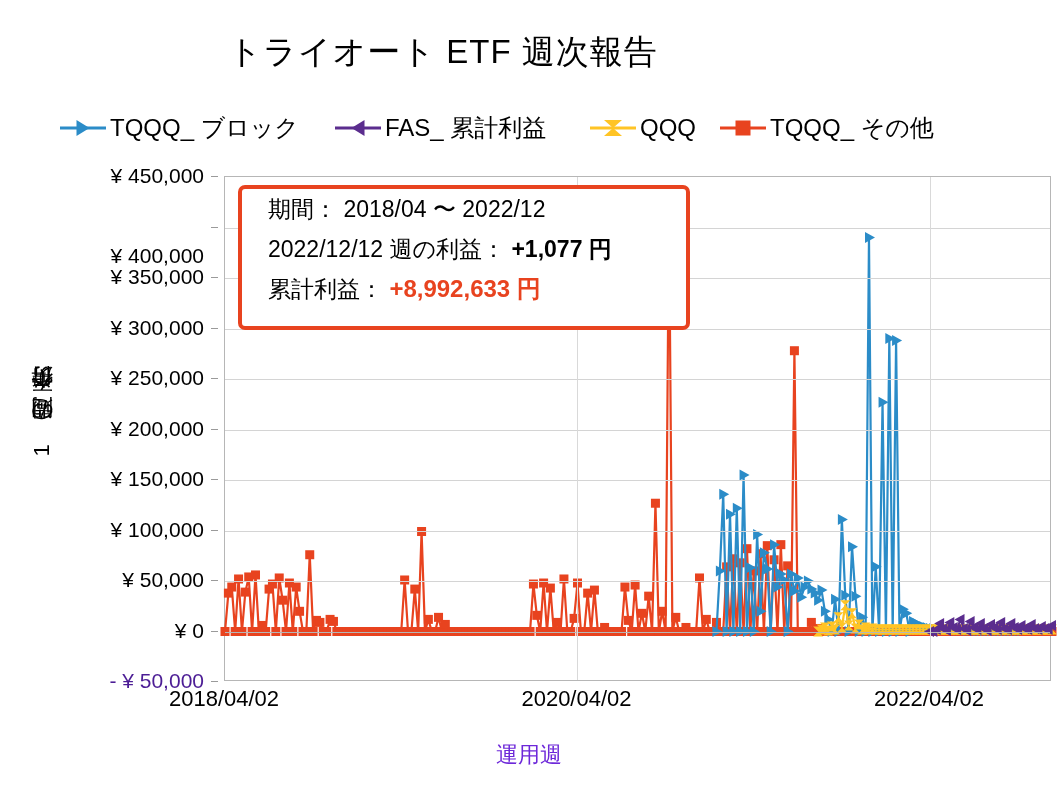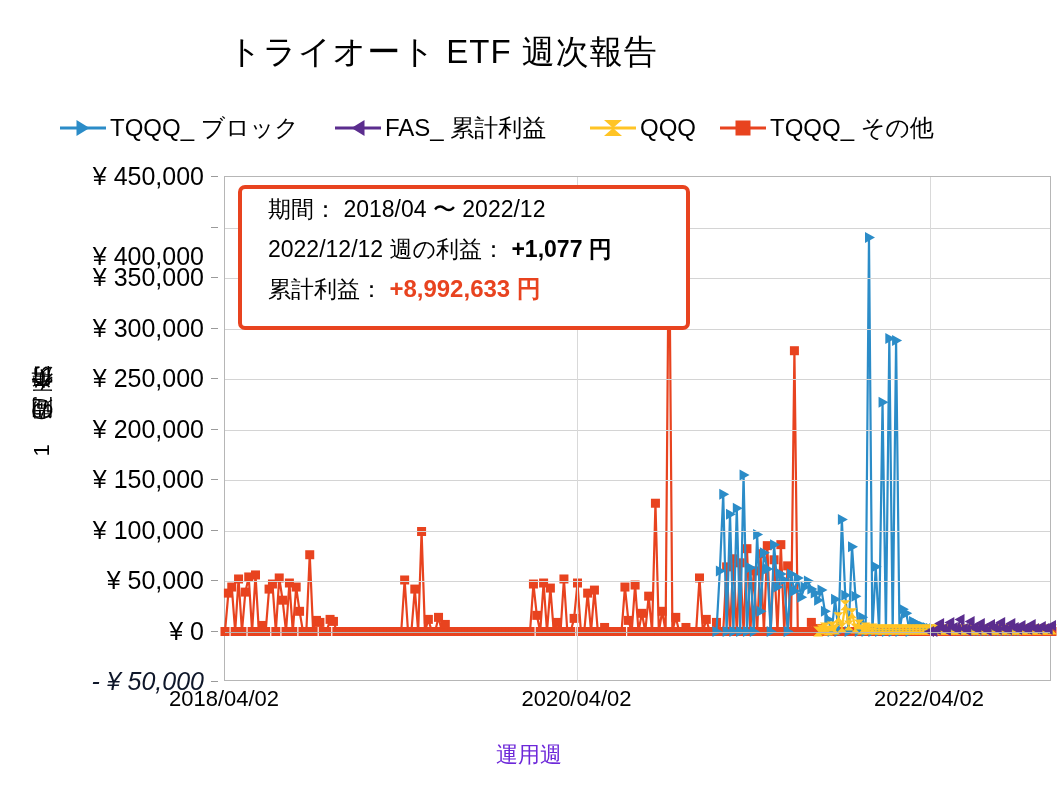--- a/index.html
+++ b/index.html
@@ -39,24 +39,24 @@
   .plot{
     position:absolute;left:224px;top:176px;width:827px;height:505px;
     border-left:1px solid #b6b6b6;border-right:1px solid #b6b6b6;
     border-top:1px solid #b6b6b6;border-bottom:1px solid #b6b6b6;
     background:#fff;box-sizing:border-box;
   }
   .gridline{position:absolute;left:0;width:100%;height:1px;background:#d4d4d4;}
   .axis-zero{position:absolute;left:0;width:100%;height:1px;background:#b6b6b6;}
   .vtick{position:absolute;top:0;width:1px;height:100%;background:#d9d9d9;}
   .ytick-label{
-    position:absolute;text-align:center;font-size:25px;color:#000;
+    position:absolute;text-align:center;font-size:21px;color:#000;
     white-space:nowrap;right:0;transform:translateY(-50%);
   }
-  .ytick-label.neg{color:#0f172a;font-style:italic;}
+  .ytick-label.neg{color:#4c1d95;}
   .ymark{position:absolute;left:0;width:7px;height:1px;background:#9a9a9a;}
 
   .yaxis-wrap{position:absolute;left:86px;top:176px;width:132px;height:505px;}
 
   .y-title{
     position:absolute;left:22px;top:300px;width:40px;height:260px;
     display:flex;align-items:center;justify-content:center;
   }
   .y-title span{
     writing-mode:vertical-rl;transform:rotate(180deg);

